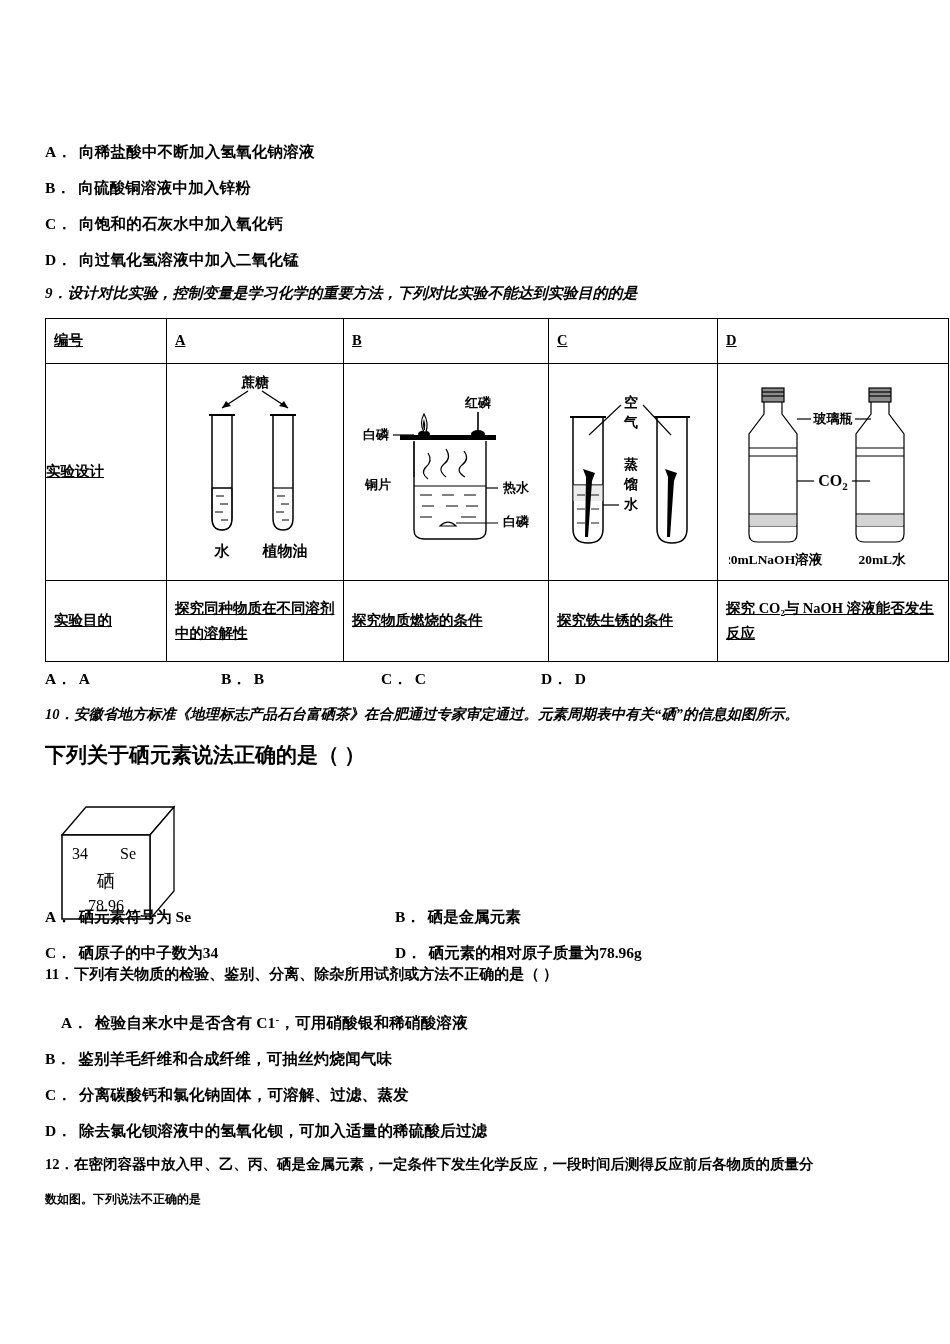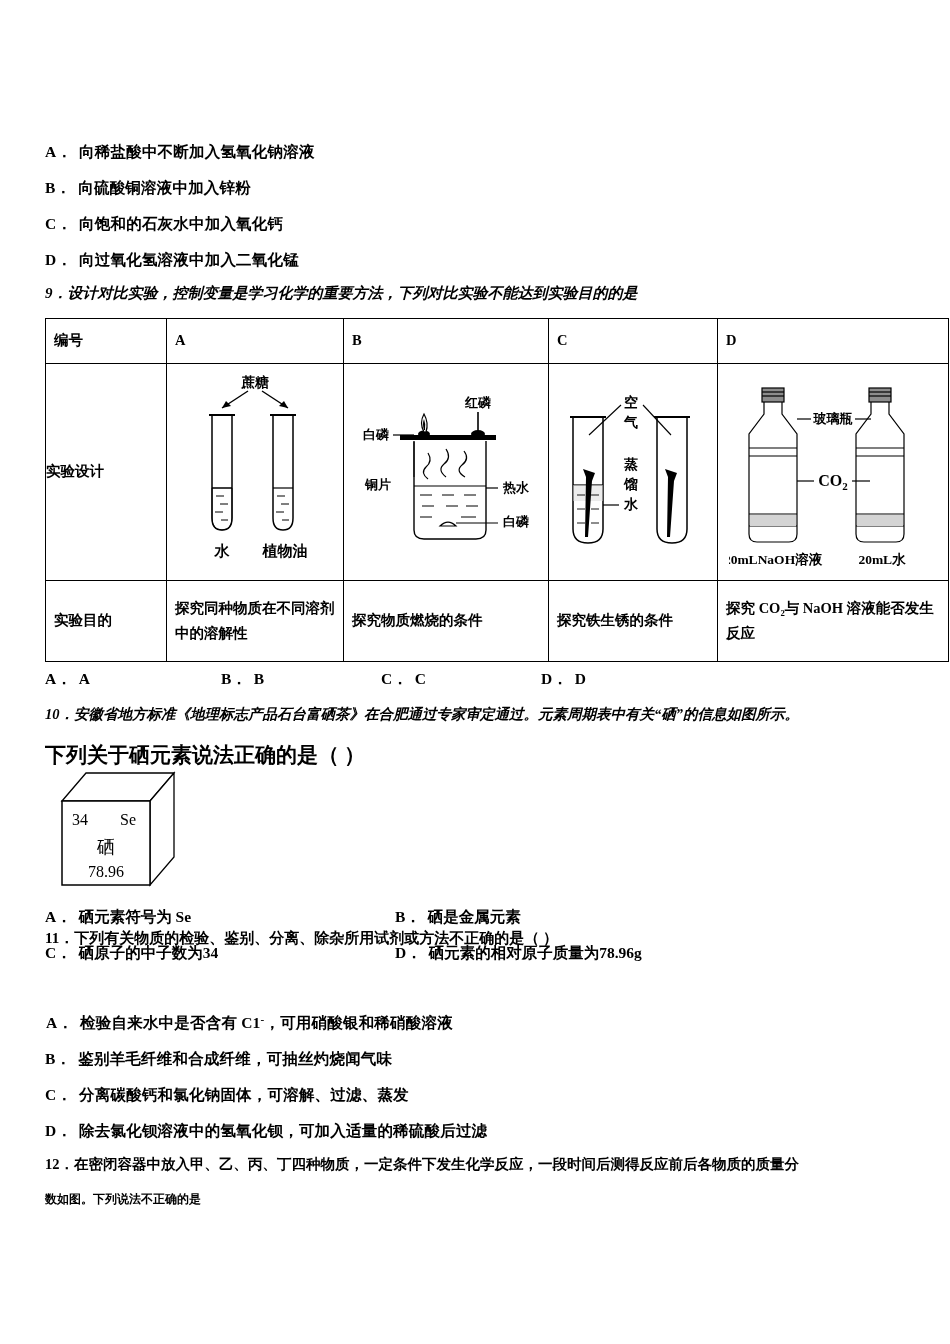--- a/index.html
+++ b/index.html
@@ -58,20 +58,21 @@
     border-collapse: collapse;
     table-layout: fixed;
   }
   .exp-table td {
     border: 1px solid #000;
     vertical-align: middle;
     font-size: 14.5px;
     font-weight: bold;
     padding: 4px 8px;
     line-height: 1.75;
+    text-decoration: underline;
   }
   .exp-table tr.hdr td {
     height: 36px;
     vertical-align: middle;
   }
   .exp-table tr.design td {
     height: 216px;
     vertical-align: middle;
     padding: 0;
   }
@@ -109,21 +110,21 @@
   }
   .ans-row span.ans {
     position: absolute;
     white-space: nowrap;
   }
 
   
   .se-cube {
     position: absolute;
     left: 58px;
-    top: 726px;
+    top: 760px;
   }
 
   
   .opt-2col {
     position: absolute;
     font-size: 15.5px;
     font-weight: bold;
     white-space: nowrap;
   }
   sup.chem { font-size: 0.72em; vertical-align: 0.42em; }
@@ -373,36 +374,36 @@
   <div class="opt-2col" style="left:395px; top:866px;">
     <span class="opt-label">B．</span><span>硒是金属元素</span>
   </div>
   <div class="opt-2col" style="left:45px; top:902px;">
     <span class="opt-label">C．</span><span>硒原子的中子数为34</span>
   </div>
   <div class="opt-2col" style="left:395px; top:902px;">
     <span class="opt-label">D．</span><span>硒元素的相对原子质量为78.96g</span>
   </div>
 
-  <div class="q-line" style="left:45px; top:888px;">
+  <div class="q-line" style="left:45px; top:924px;">
     <span class="q-num">11．</span><span>下列有关物质的检验、鉴别、分离、除杂所用试剂或方法不正确的是（      ）</span>
   </div>
-  <div class="opt-line" style="left:46px; top:972px;">
+  <div class="opt-line" style="left:61px; top:972px;">
     <span class="opt-label">A．</span><span>检验自来水中是否含有 </span><span class="latin">C1</span><sup class="chem">-</sup><span>，可用硝酸银和稀硝酸溶液</span>
   </div>
   <div class="opt-line" style="left:45px; top:1008px;">
     <span class="opt-label">B．</span><span>鉴别羊毛纤维和合成纤维，可抽丝灼烧闻气味</span>
   </div>
   <div class="opt-line" style="left:45px; top:1080px;">
     <span class="opt-label">D．</span><span>除去氯化钡溶液中的氢氧化钡，可加入适量的稀硫酸后过滤</span>
   </div>
   <div class="opt-line" style="left:45px; top:1044px;">
     <span class="opt-label">C．</span><span>分离碳酸钙和氯化钠固体，可溶解、过滤、蒸发</span>
   </div>
 
   <div class="q-line" style="left:45px; top:1114px; font-size:14.5px;">
-    <span class="q-num">12．</span><span>在密闭容器中放入甲、乙、丙、丁四种物质，一定条件下发生化学反应，一段时间后测得反应前后各物质的质量分</span>
+    <span class="q-num">12．</span><span>在密闭容器中放入甲、乙、丙、硒是金属元素，一定条件下发生化学反应，一段时间后测得反应前后各物质的质量分</span>
   </div>
   <div class="q-line" style="left:45px; top:1150px; font-size:12px;">
     <span>数如图。下列说法不正确的是</span>
   </div>
 
 </div>
 
 </body></html>

